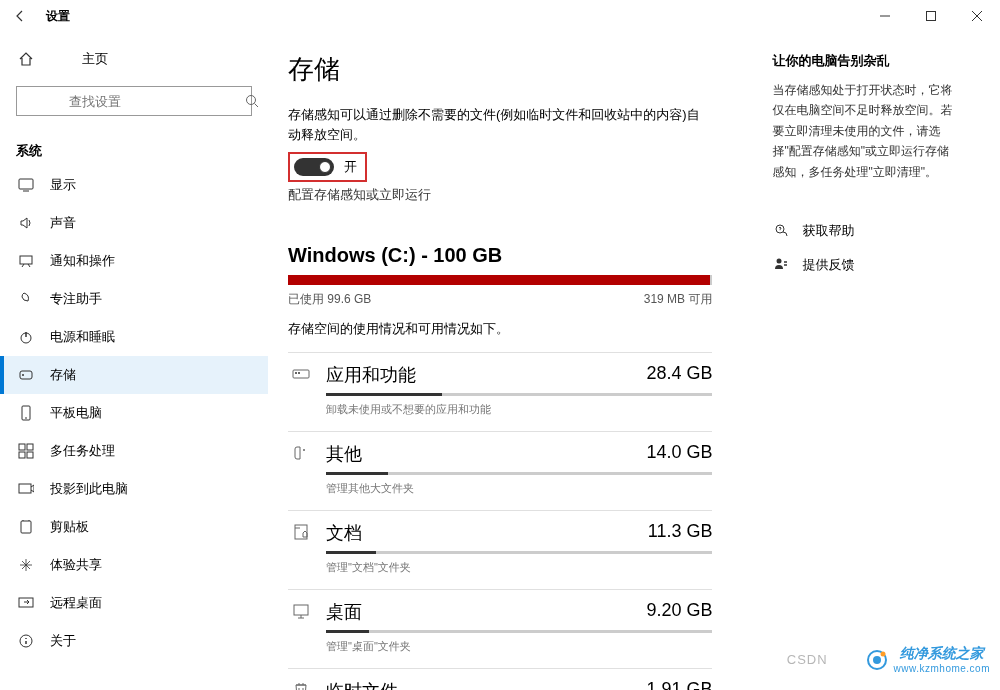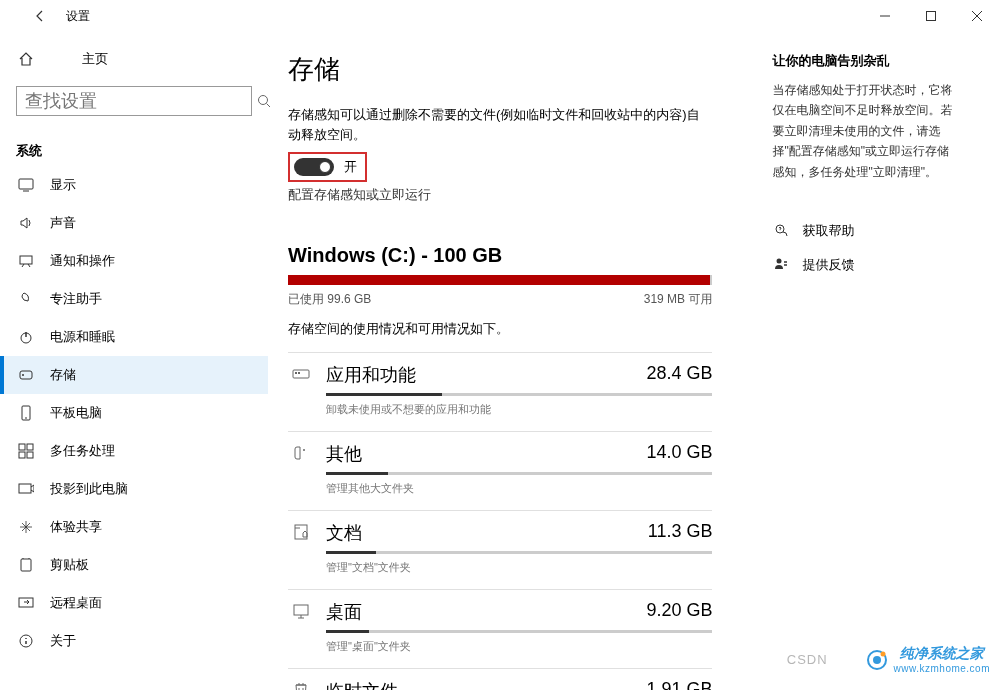--- a/index.html
+++ b/index.html
@@ -1,28 +1,28 @@
 <!DOCTYPE html>
 <html><head>
 <meta charset="utf-8">
 <style>
 * { margin: 0; padding: 0; box-sizing: border-box; font-family: "Microsoft YaHei", "Segoe UI", sans-serif; }
 body { background: #fff; width: 1000px; height: 690px; overflow: hidden; position: relative; }
-.titlebar { height: 32px; display: flex; align-items: center; padding-left: 24px; }
+.titlebar { height: 32px; display: flex; align-items: center; padding-left: 4px; font-weight: bold; }
 .back-btn { width: 32px; height: 32px; display: flex; align-items: center; justify-content: center; cursor: pointer; }
 .title-text { font-size: 12px; margin-left: 10px; }
 .window-controls { position: absolute; top: 0; right: 0; display: flex; }
 .wc-btn { width: 46px; height: 32px; display: flex; align-items: center; justify-content: center; cursor: pointer; }
 .main { display: flex; height: calc(100% - 32px); }
 .sidebar { width: 268px; padding: 10px 0 0 0; position: relative; }
 .home-row { display: flex; align-items: center; padding: 8px 16px; cursor: pointer; gap: 32px; }
 .home-row .icon { width: 20px; display: flex; justify-content: center; }
 .home-row span.lbl { margin-left: 14px; font-size: 13px; }
 .search-box { margin: 10px 16px; border: 1px solid #999; display: flex; align-items: center; height: 30px; padding: 0 8px; }
-.search-box input { border: none; outline: none; flex: 1; font-size: 18px; background: transparent; }
+.search-box input { border: none; outline: none; flex: 1; font-size: 13px; background: transparent; margin-left: 44px; }
 .section-label { padding: 16px 16px 6px; font-size: 13px; font-weight: 600; }
 .nav-item { display: flex; align-items: center; padding: 10px 16px; cursor: pointer; font-size: 13px; position: relative; }
 .nav-item.active { background: #e6f2fb; }
 .nav-item.active::before { content: ""; position: absolute; left: 0; top: 0; bottom: 0; width: 4px; background: #0078d4; }
 .nav-item .icon { width: 20px; display: flex; justify-content: center; color: #333; }
 .nav-item span.lbl { margin-left: 14px; }
 .content { flex: 1; padding: 20px 40px 20px 20px; display: flex; overflow-y: auto; }
 .content-main { width: 430px; }
 .content-side { margin-left: 60px; width: 190px; }
 h1 { font-size: 26px; font-weight: 400; margin-bottom: 18px; }
@@ -184,34 +184,34 @@
             <svg width="16" height="16" viewBox="0 0 16 16">
               <rect x="1" y="3" width="12" height="9" stroke="#333" fill="none"></rect>
               <path d="M13 6 L16 4 V11 L13 9" stroke="#333" fill="none"></path>
             </svg>
           </span>
           <span class="lbl">投影到此电脑</span>
         </div>
         <div class="nav-item">
           <span class="icon">
             <svg width="16" height="16" viewBox="0 0 16 16">
-              <path d="M4 4 L12 12 M12 4 L4 12 M2 8 H14 M8 2 V14" stroke="#333" stroke-width="0.8"></path>
-            </svg>
-          </span>
-          <span class="lbl">体验共享</span>
-        </div>
-        <div class="nav-item">
-          <span class="icon">
-            <svg width="16" height="16" viewBox="0 0 16 16">
               <rect x="3" y="2" width="10" height="12" rx="1" stroke="#333" fill="none"></rect>
               <line x1="5" y1="2" x2="5" y2="1" stroke="#333"></line>
               <line x1="11" y1="2" x2="11" y2="1" stroke="#333"></line>
             </svg>
           </span>
           <span class="lbl">剪贴板</span>
+        </div>
+        <div class="nav-item">
+          <span class="icon">
+            <svg width="16" height="16" viewBox="0 0 16 16">
+              <path d="M4 4 L12 12 M12 4 L4 12 M2 8 H14 M8 2 V14" stroke="#333" stroke-width="0.8"></path>
+            </svg>
+          </span>
+          <span class="lbl">体验共享</span>
         </div>
         <div class="nav-item">
           <span class="icon">
             <svg width="16" height="16" viewBox="0 0 16 16">
               <rect x="1" y="3" width="14" height="9" stroke="#333" fill="none"></rect>
               <path d="M6 7 L10 7 M9 5 L11 7 L9 9" stroke="#333" fill="none"></path>
             </svg>
           </span>
           <span class="lbl">远程桌面</span>
         </div>

